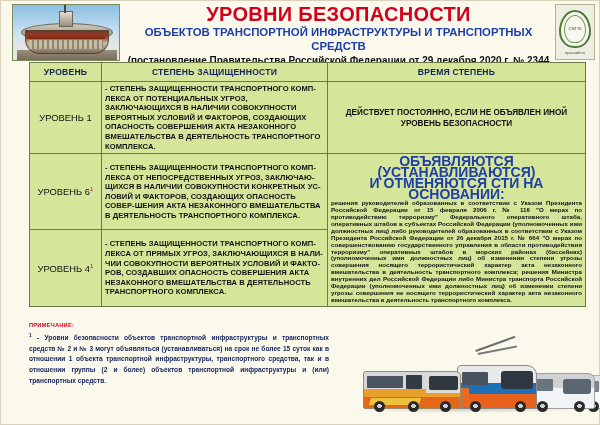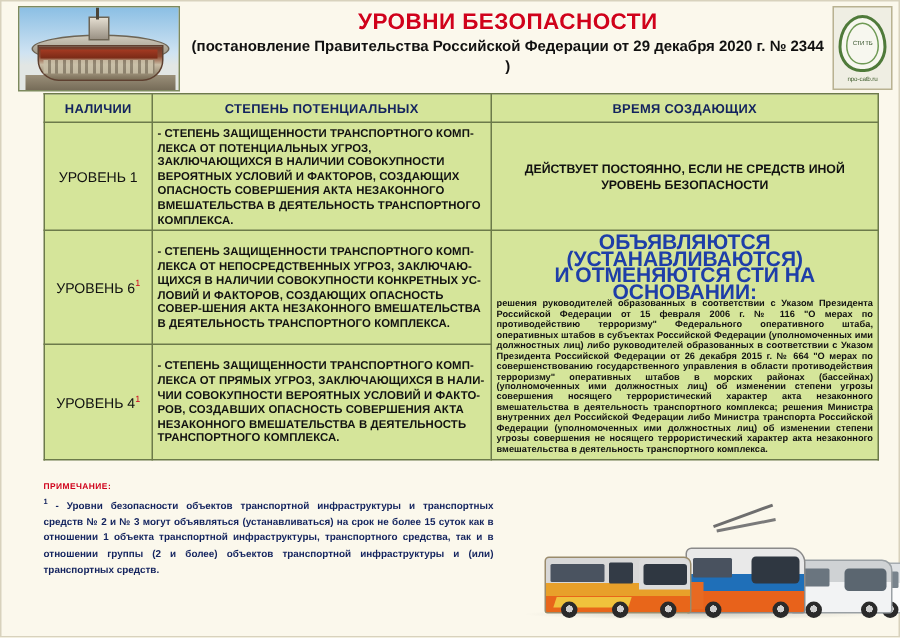--- a/index.html
+++ b/index.html
@@ -52,21 +52,21 @@
   .bldg-photo .glass{
     position:absolute;left:16px;top:35px;width:74px;height:9px;
     background:repeating-linear-gradient(90deg,#c9c0a8 0 3px,#8a806c 3px 5px);
     opacity:.85;
   }
 
   .titles{
     position:absolute;left:125px;right:48px;top:4px;text-align:center;
   }
   .t1{
-    color:#d0021b;font-weight:bold;font-size:15px;letter-spacing:.3px;line-height:19px;
+    color:#d0021b;font-weight:bold;font-size:20px;letter-spacing:.3px;line-height:19px;
     text-shadow:0 1px 0 #fff;
   }
   .t2{
     color:#1e3ea8;font-weight:bold;font-size:11.4px;line-height:14px;margin-top:1px;
   }
   .t3{
     color:#111;font-size:10px;line-height:13px;margin-top:1px;font-weight:600;
   }
 
   .emblem{
@@ -207,50 +207,51 @@
       <div class="roofdisc"></div>
       <div class="body"></div>
       <div class="redband"></div>
       <div class="glass"></div>
       <div class="tower"></div>
       <div class="mast"></div>
     </div>
 
     <div class="titles">
       <div class="t1">УРОВНИ БЕЗОПАСНОСТИ</div>
+      <div class="t2">ОБЪЕКТОВ ТРАНСПОРТНОЙ ИНФРАСТРУКТУРЫ И ТРАНСПОРТНЫХ СРЕДСТВ</div>
       <div class="t3">(постановление Правительства Российской Федерации от 29 декабря 2020 г. № 2344 )</div>
     </div>
 
     <div class="emblem">
       <div class="seal">
         <i>СТИ ТБ</i>
       </div>
       <div class="url">npo-catb.ru</div>
     </div>
   </div>
 
   <table class="tbl">
     <colgroup>
       <col class="colA">
         <col class="colB">
         <col class="colC">
     </colgroup>
     <tbody>
       <tr>
-        <td class="hdr">НАЛИЧИИ</td>
-        <td class="hdr">СТЕПЕНЬ ПОТЕНЦИАЛЬНЫХ</td>
-        <td class="hdr">ВРЕМЯ СОЗДАЮЩИХ</td>
+        <td class="hdr">УРОВЕНЬ</td>
+        <td class="hdr">СТЕПЕНЬ ЗАЩИЩЕННОСТИ</td>
+        <td class="hdr">ВРЕМЯ СТЕПЕНЬ</td>
       </tr>
 
       <tr>
         <td class="lvl">
           <span>УРОВЕНЬ 1</span>
         </td>
         <td class="desc">-  СТЕПЕНЬ ЗАЩИЩЕННОСТИ ТРАНСПОРТНОГО КОМП-ЛЕКСА ОТ ПОТЕНЦИАЛЬНЫХ УГРОЗ, ЗАКЛЮЧАЮЩИХСЯ В НАЛИЧИИ СОВОКУПНОСТИ ВЕРОЯТНЫХ УСЛОВИЙ И ФАКТОРОВ, СОЗДАЮЩИХ ОПАСНОСТЬ СОВЕРШЕНИЯ АКТА НЕЗАКОННОГО ВМЕШАТЕЛЬСТВА В ДЕЯТЕЛЬНОСТЬ ТРАНСПОРТНОГО КОМПЛЕКСА.</td>
-        <td class="act1">ДЕЙСТВУЕТ ПОСТОЯННО, ЕСЛИ НЕ СРЕДСТВ ИНОЙ УРОВЕНЬ БЕЗОПАСНОСТИ</td>
+        <td class="act1">ДЕЙСТВУЕТ ПОСТОЯННО, ЕСЛИ НЕ ОБЪЯВЛЕН ИНОЙ УРОВЕНЬ БЕЗОПАСНОСТИ</td>
       </tr>
 
       <tr>
         <td class="lvl">
           <span>УРОВЕНЬ 6</span><sup>1</sup>
         </td>
         <td class="desc">-  СТЕПЕНЬ ЗАЩИЩЕННОСТИ ТРАНСПОРТНОГО КОМП-ЛЕКСА ОТ НЕПОСРЕДСТВЕННЫХ УГРОЗ, ЗАКЛЮЧАЮ-ЩИХСЯ В НАЛИЧИИ СОВОКУПНОСТИ КОНКРЕТНЫХ УС-ЛОВИЙ И ФАКТОРОВ, СОЗДАЮЩИХ ОПАСНОСТЬ СОВЕР-ШЕНИЯ АКТА НЕЗАКОННОГО ВМЕШАТЕЛЬСТВА В ДЕЯТЕЛЬНОСТЬ ТРАНСПОРТНОГО КОМПЛЕКСА.</td>
         <td class="act23" rowspan="2">
           <div class="cap">ОБЪЯВЛЯЮТСЯ (УСТАНАВЛИВАЮТСЯ)</div>
           <div class="cap">И ОТМЕНЯЮТСЯ СТИ НА ОСНОВАНИИ:</div>

